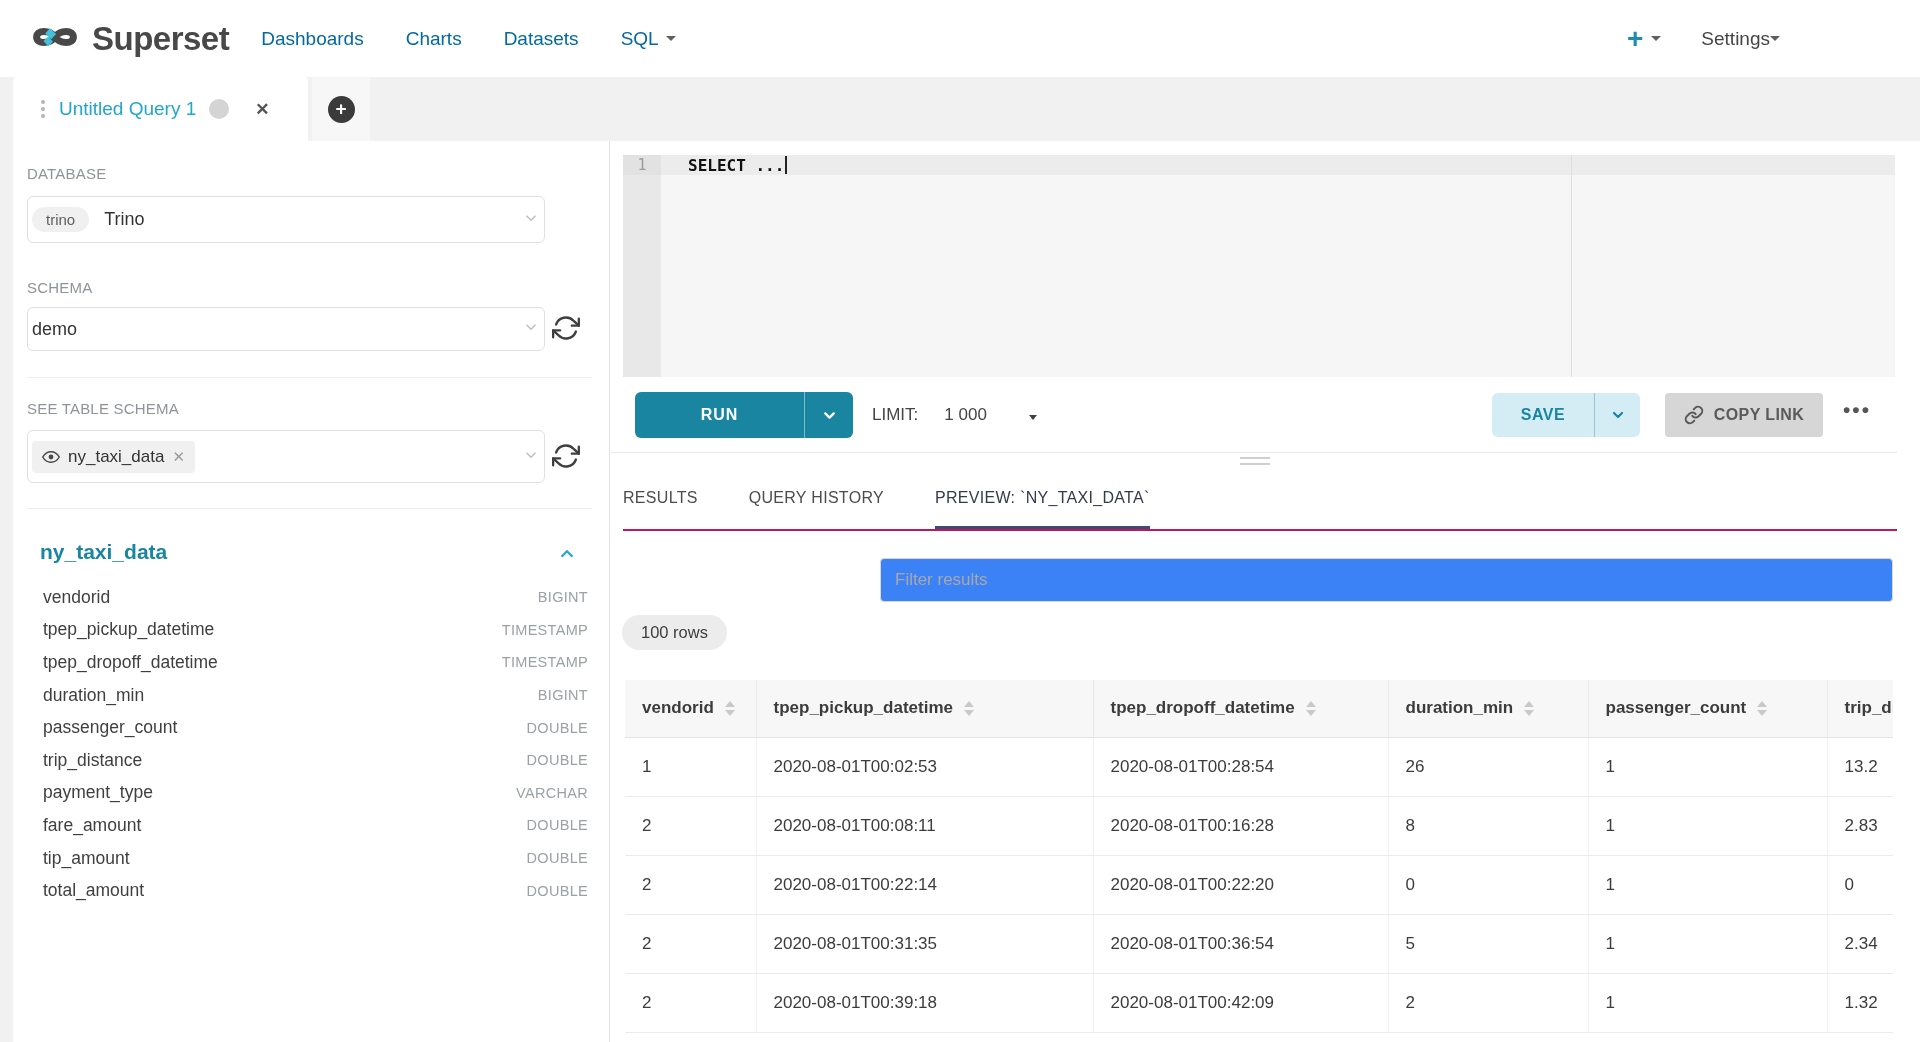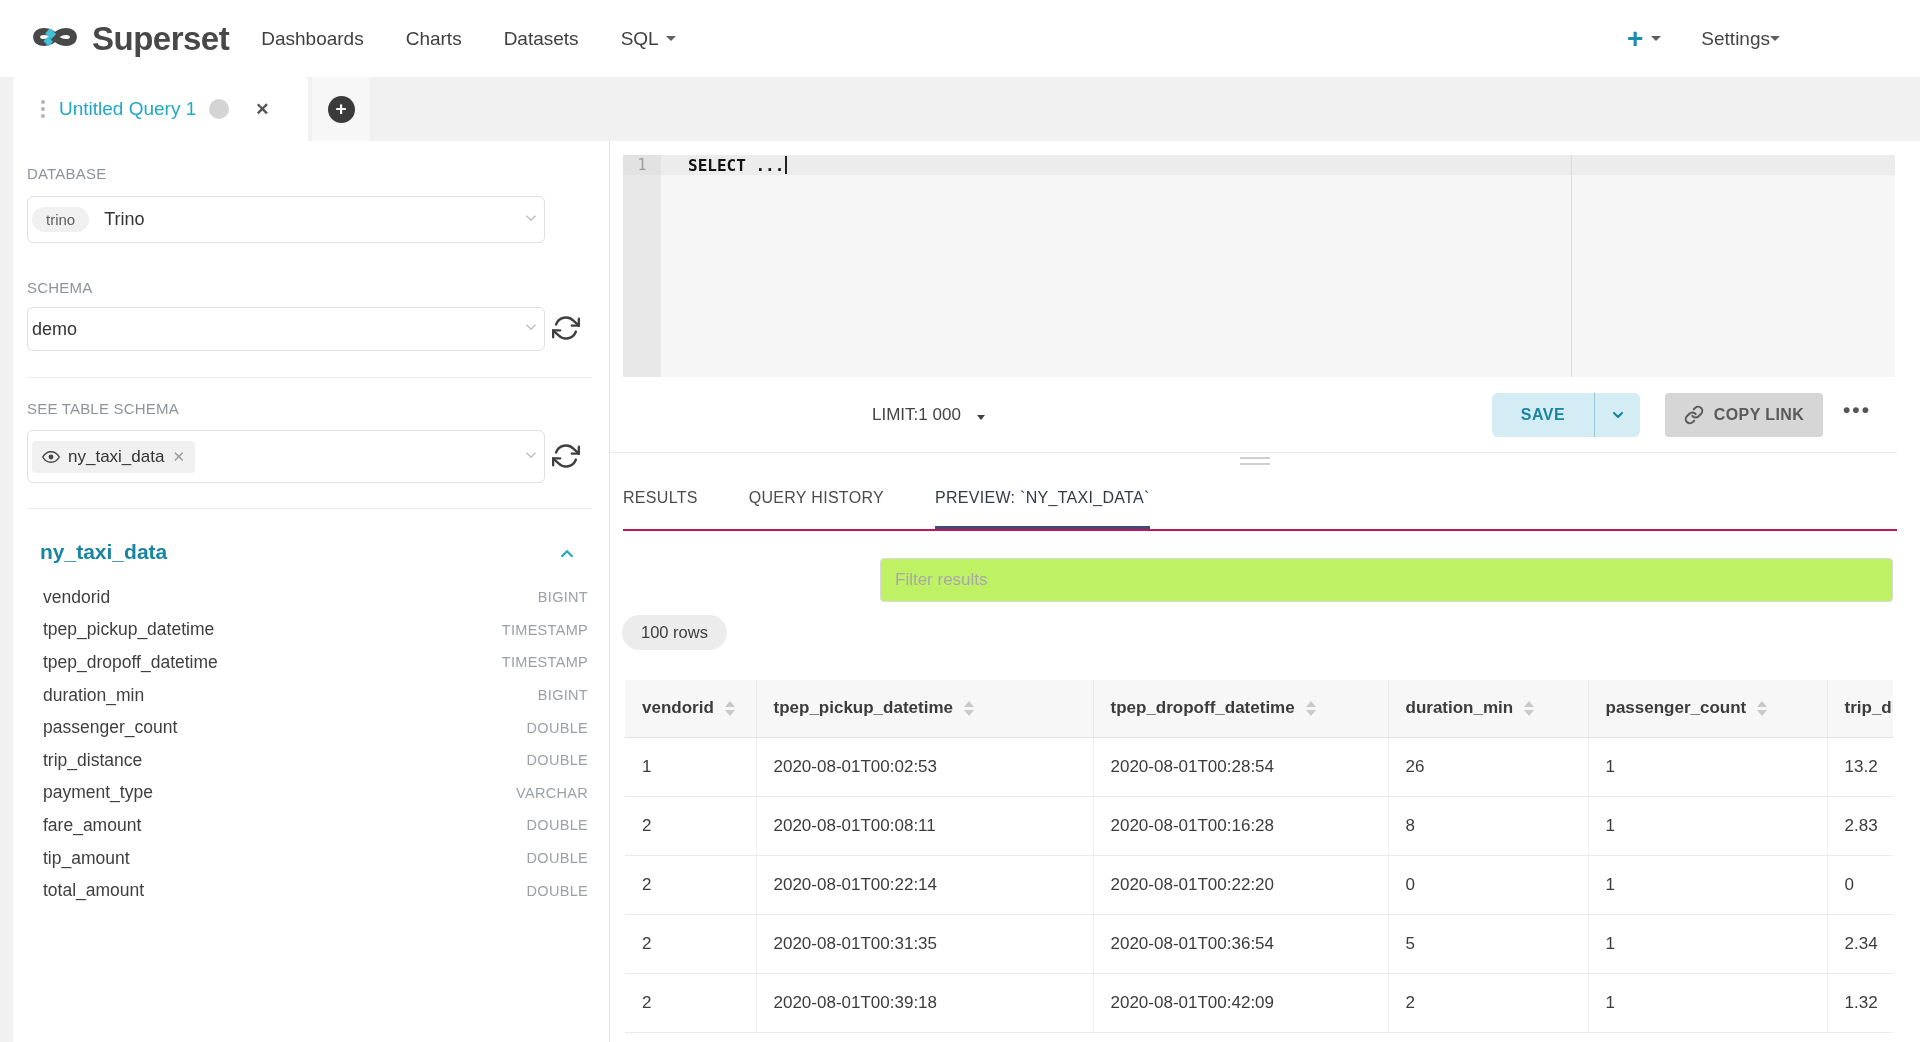--- a/index.html
+++ b/index.html
@@ -4,21 +4,21 @@
 <style>
   * { margin:0; padding:0; box-sizing:border-box; }
   html,body { width:1920px; height:1042px; }
   body { font-family:"Liberation Sans", sans-serif; background:#ffffff; position:relative; overflow:hidden; color:#444; }
 
   
   .header { position:absolute; left:0; top:0; width:1920px; height:77px; background:#fff; display:flex; align-items:center; padding:0 140px 0 27px; }
   .brand { display:flex; align-items:center; cursor:pointer; }
   .brand-name { font-size:33px; font-weight:bold; color:#484848; letter-spacing:-0.5px; margin-left:9px; }
   .nav { display:flex; align-items:center; gap:42px; margin-left:32px; }
-  .nav-item { font-size:19px; color:#404040; cursor:pointer; display:flex; align-items:center; gap:7px; }
+  .nav-item { font-size:19px; color:#0369a1; cursor:pointer; display:flex; align-items:center; gap:7px; }
   .caret { width:0; height:0; border-left:5px solid transparent; border-right:5px solid transparent; border-top:5.5px solid #5f5f5f; display:inline-block; }
   .header-right { margin-left:auto; display:flex; align-items:center; gap:40px; }
   .plus-menu { display:flex; align-items:center; gap:8px; cursor:pointer; }
   .plus-glyph { color:#1a8cae; font-size:28px; font-weight:bold; line-height:1; }
   .settings-menu { display:flex; align-items:center; font-size:19px; color:#454545; cursor:pointer; }
 
   
   .tabstrip { position:absolute; left:0; top:77px; width:1920px; height:64px; background:#f1f1f1; }
   .left-gutter { position:absolute; left:0; top:141px; width:13px; height:901px; background:#f1f1f1; }
   .query-tab { position:absolute; left:13px; top:0; width:295px; height:64px; background:#fff; border-radius:4px 4px 0 0; display:flex; align-items:center; padding:0 18px 0 28px; cursor:pointer; }
@@ -56,41 +56,41 @@
   .gutter-line { height:20px; display:flex; align-items:center; justify-content:center; font-family:"DejaVu Sans Mono", monospace; font-size:15px; color:#9b9b9b; background:#e2e2e2; }
   .active-line { position:absolute; left:38px; right:0; top:0; height:20px; background:#ececec; }
   .code-line { position:absolute; left:65px; top:0; height:20px; display:flex; align-items:center; font-family:"DejaVu Sans Mono", monospace; font-size:16px; font-weight:bold; color:#111; white-space:pre; }
   .text-cursor { display:inline-block; width:2px; height:18px; background:#222; margin-left:1px; }
   .print-margin { position:absolute; left:948px; top:0; width:1px; height:222px; background:#dedede; }
 
   .toolbar { position:absolute; left:0; top:251px; width:1286px; height:48px; }
   .run-btn { position:absolute; left:24px; top:0; width:218px; height:46px; background:#1985a0; border-radius:6px; display:flex; cursor:pointer; }
   .run-main { width:170px; display:flex; align-items:center; justify-content:center; color:#fff; font-size:16px; font-weight:bold; letter-spacing:1px; border-right:1px solid rgba(255,255,255,0.45); }
   .run-caret { flex:1; display:flex; align-items:center; justify-content:center; }
-  .limit-group { position:absolute; left:261px; top:0; height:46px; display:flex; align-items:center; gap:0; cursor:pointer; }
+  .limit-group { position:absolute; left:261px; top:0; height:46px; display:flex; align-items:center; gap:26px; cursor:pointer; }
   .limit-label { font-size:17px; color:#454545; }
   .limit-value { font-size:17px; color:#454545; }
   .limit-caret { margin-left:16px; }
   .limit-caret .caret { border-top-color:#3f3f3f; border-left-width:4px; border-right-width:4px; }
   .save-btn { position:absolute; left:881px; top:1px; width:148px; height:44px; background:#d4ecf3; border-radius:6px; display:flex; cursor:pointer; }
   .save-main { width:103px; display:flex; align-items:center; justify-content:center; color:#1985a0; font-size:16px; font-weight:bold; letter-spacing:0.5px; border-right:1px solid #96c6d4; }
   .save-caret { flex:1; display:flex; align-items:center; justify-content:center; }
   .copylink-btn { position:absolute; left:1054px; top:1px; width:158px; height:44px; background:#d6d6d6; border-radius:4px; display:flex; align-items:center; justify-content:center; gap:10px; color:#5a5a5a; font-size:16px; font-weight:bold; letter-spacing:0.4px; cursor:pointer; }
   .more-btn { position:absolute; left:1232px; top:6px; color:#565656; font-size:21px; font-weight:bold; letter-spacing:2px; cursor:pointer; }
   .toolbar-border { position:absolute; left:0; top:311px; width:1286px; height:1px; background:#e9e9e9; }
 
   .pane-grip { position:absolute; left:629px; top:316px; width:30px; cursor:row-resize; }
   .pane-grip i { display:block; height:2px; background:#cfcfcf; margin-bottom:4px; }
 
   .result-tabs { position:absolute; left:12px; top:330px; width:1274px; height:60px; display:flex; gap:51px; border-bottom:2px solid #be185d; }
   .rtab { font-size:16px; color:#4c4c4c; letter-spacing:0.3px; display:flex; align-items:center; cursor:pointer; border-bottom:3px solid transparent; padding-bottom:2px; white-space:nowrap; }
   .rtab.active { color:#353a49; border-bottom-color:#3e4b79; }
 
   .copy-btn { position:absolute; left:12px; top:417px; width:240px; height:44px; background:#e3f1f8; border-radius:4px; display:flex; align-items:center; justify-content:center; gap:10px; color:#1985a0; font-size:16px; font-weight:bold; letter-spacing:0.3px; cursor:pointer; }
-  .filter-input { position:absolute; left:269px; top:417px; width:1013px; height:44px; border:1px solid #d9d9d9; border-radius:4px; padding:0 14px; font-size:17px; color:#333; font-family:"Liberation Sans", sans-serif; background:#bef264; }
+  .filter-input { position:absolute; left:269px; top:417px; width:1013px; height:44px; border:1px solid #d9d9d9; border-radius:4px; padding:0 14px; font-size:17px; color:#333; font-family:"Liberation Sans", sans-serif; background:#3b82f6; }
   .filter-input::placeholder { color:#a8a8a8; }
   .rows-badge { position:absolute; left:11px; top:474px; height:35px; background:#ececec; border-radius:17.5px; display:inline-flex; align-items:center; padding:0 19px; font-size:16.5px; color:#3d3d3d; }
 
   .result-table { position:absolute; left:14px; top:539px; width:1268px; border-collapse:collapse; table-layout:fixed; }
   .result-table th { height:57px; background:#f7f7f7; font-size:17px; font-weight:bold; color:#3c3c3c; text-align:left; padding:0 0 0 17px; border-right:1px solid #e9e9e9; border-bottom:1px solid #e3e3e3; overflow:hidden; white-space:nowrap; cursor:pointer; }
   .result-table th:last-child { border-right:none; }
   .result-table td { height:59px; font-size:17px; color:#3c3c3c; padding:0 0 0 17px; border-right:1px solid #f0f0f0; border-bottom:1px solid #ebebeb; overflow:hidden; white-space:nowrap; }
   .result-table td:last-child { border-right:none; }
   .th-inner { display:inline-flex; align-items:center; gap:11px; }
   .sort-icon { display:inline-flex; flex-direction:column; gap:3px; }
@@ -265,20 +265,28 @@
   <div class="editor">
     <div class="editor-gutter">
       <div class="gutter-line">1</div>
     </div>
     <div class="active-line"></div>
     <div class="code-line"><span>SELECT ...</span><span class="text-cursor"></span></div>
     <div class="print-margin"></div>
   </div>
 
   <div class="toolbar">
+    <div class="run-btn">
+      <span class="run-main">RUN</span>
+      <span class="run-caret">
+        <svg width="17" height="17" viewBox="0 0 24 24">
+            <polyline points="6,9 12,15 18,9" fill="none" stroke="#ffffff" stroke-width="3.2" stroke-linecap="round" stroke-linejoin="round"></polyline>
+          </svg>
+      </span>
+    </div>
     <div class="limit-group">
       <span class="limit-label">LIMIT:</span>
       <span class="limit-value">1 000</span>
       <span class="limit-caret"><i class="caret"></i></span>
     </div>
     <div class="save-btn">
       <span class="save-main">SAVE</span>
       <span class="save-caret">
         <svg width="16" height="16" viewBox="0 0 24 24">
             <polyline points="6,9 12,15 18,9" fill="none" stroke="#1985a0" stroke-width="3.2" stroke-linecap="round" stroke-linejoin="round"></polyline>

